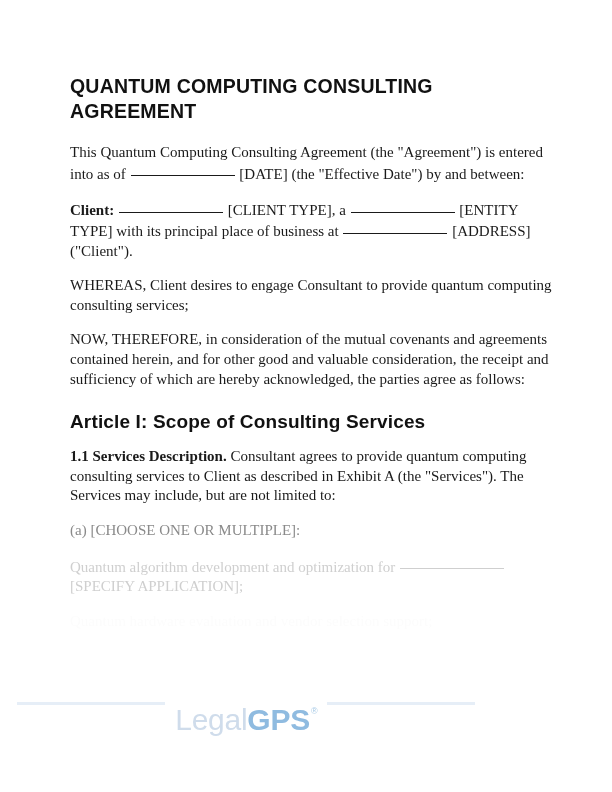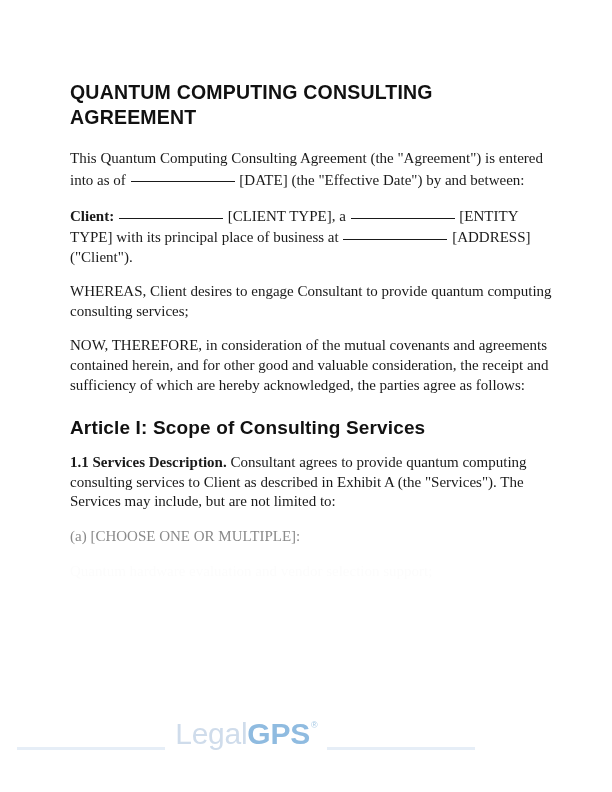--- a/index.html
+++ b/index.html
@@ -21,21 +21,21 @@
     left: 0;
     top: 0;
     width: 612px;
     height: 792px;
     background: #ffffff;
   }
 
   .content {
     position: absolute;
     left: 70px;
-    top: 80px;
+    top: 74px;
     width: 482px;
   }
 
   
   .doc-title {
     font-family: "Liberation Sans", "DejaVu Sans", sans-serif;
     font-weight: 700;
     font-size: 19.5px;
     line-height: 25px;
     letter-spacing: 0.2px;
@@ -84,21 +84,21 @@
   .fade-5 { color: #fcfcfc; }
 
   
   .footer {
     position: absolute;
     left: 0;
     top: 702px;
     width: 492px;
     height: 48px;
     display: flex;
-    align-items: flex-end;
+    align-items: flex-start;
     justify-content: center;
   }
   .rule {
     height: 3px;
     background: #e6eef7;
     flex: 0 0 auto;
   }
   .rule-left  { width: 148px; margin-right: 10px; }
   .rule-right { width: 148px; margin-left: 10px; }
 
@@ -162,20 +162,25 @@
 
     <h2 class="article-heading">Article I: Scope of Consulting Services</h2>
 
     <p class="para">
       <span class="b">1.1 Services Description.</span>
       <span>Consultant agrees to provide quantum computing consulting services to Client as described in Exhibit A (the "Services"). The Services may include, but are not limited to:</span>
     </p>
 
     <p class="para fade-1">(a) [CHOOSE ONE OR MULTIPLE]:</p>
 
+    <p class="para fade-2">
+      <span>Quantum algorithm development and optimization for</span>
+      <span class="blank"></span>
+      <span>[SPECIFY APPLICATION];</span>
+    </p>
 
 
     <p class="para fade-5">Quantum hardware evaluation and vendor selection support;</p>
 
   </div>
 
   <div class="footer">
     <div class="rule rule-left"></div>
     <div class="logo">
       <span class="logo-legal">Legal</span><span class="logo-gps">GPS</span><span class="logo-reg">®</span>

